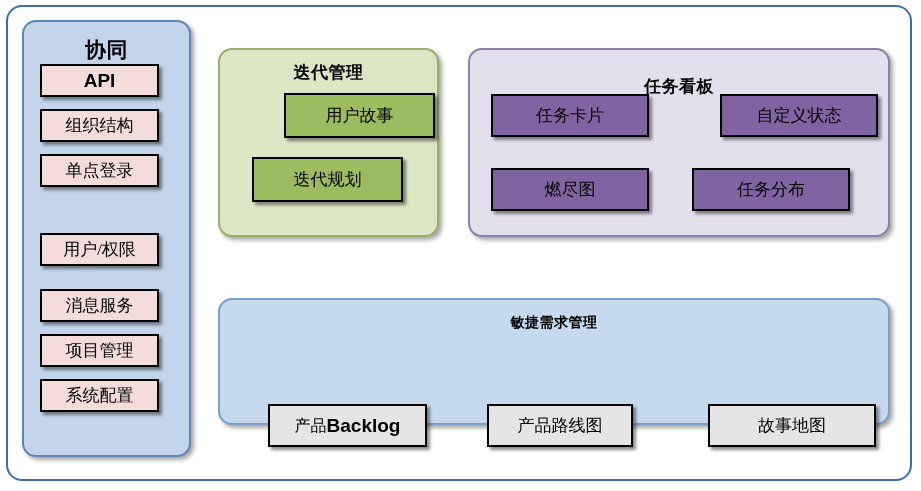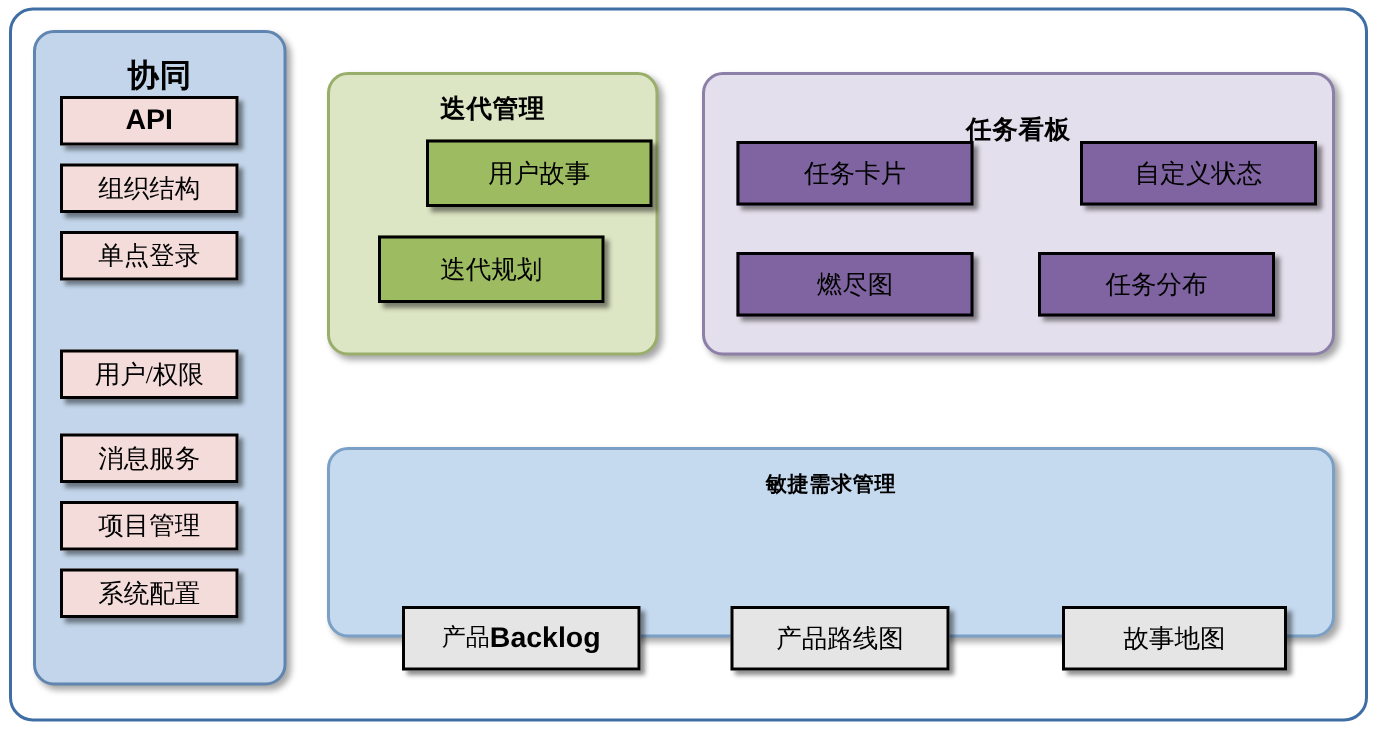--- a/index.html
+++ b/index.html
@@ -202,15 +202,15 @@
 
   <div class="panel agile-panel">
     <div class="panel-title">敏捷需求管理</div>
   </div>
 
   <div class="chip chip-blue" style="left:268px; top:356px; width:159px;">
     <span class="cjk-part">产品</span>
     <span class="latin-part">Backlog</span>
   </div>
   <div class="chip chip-blue" style="left:487px; top:356px; width:146px;">产品路线图</div>
-  <div class="chip chip-blue" style="left:708px; top:356px; width:150px;">故事地图</div>
+  <div class="chip chip-blue" style="left:708px; top:356px; width:168px;">故事地图</div>
 
 </div>
 
 </body></html>

